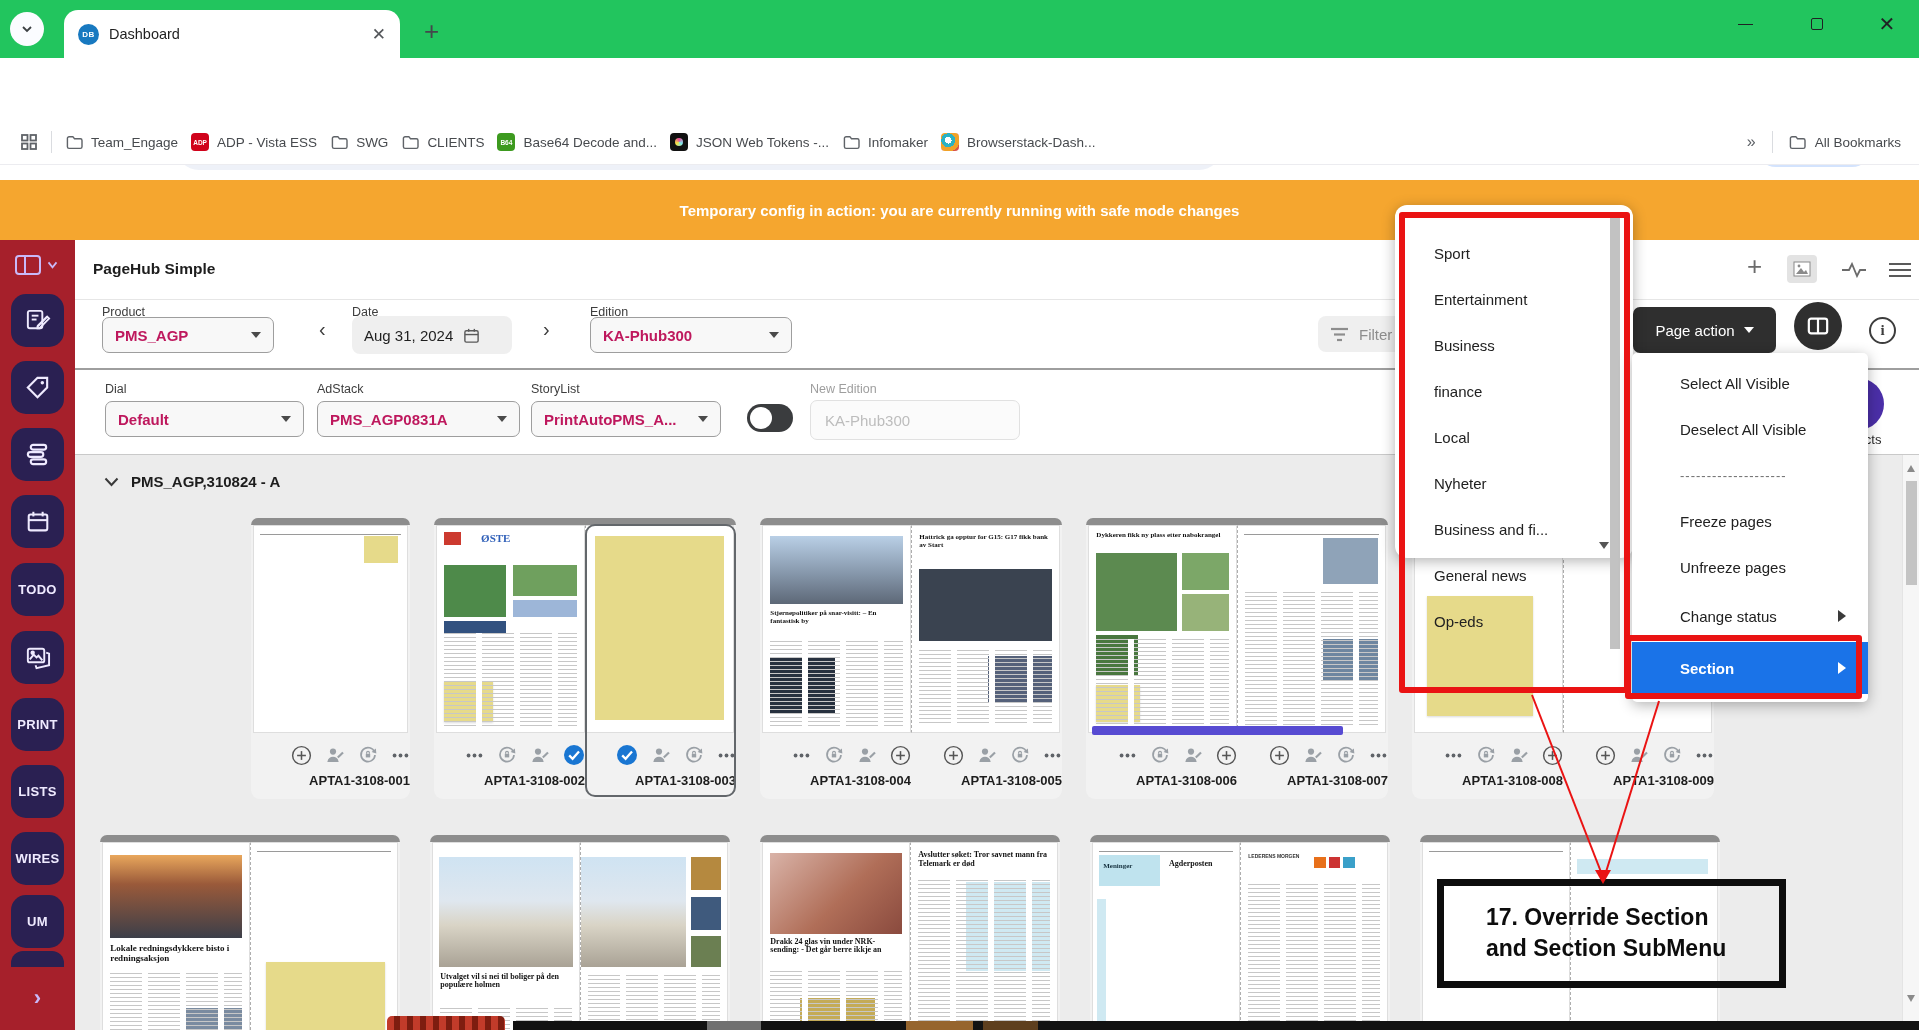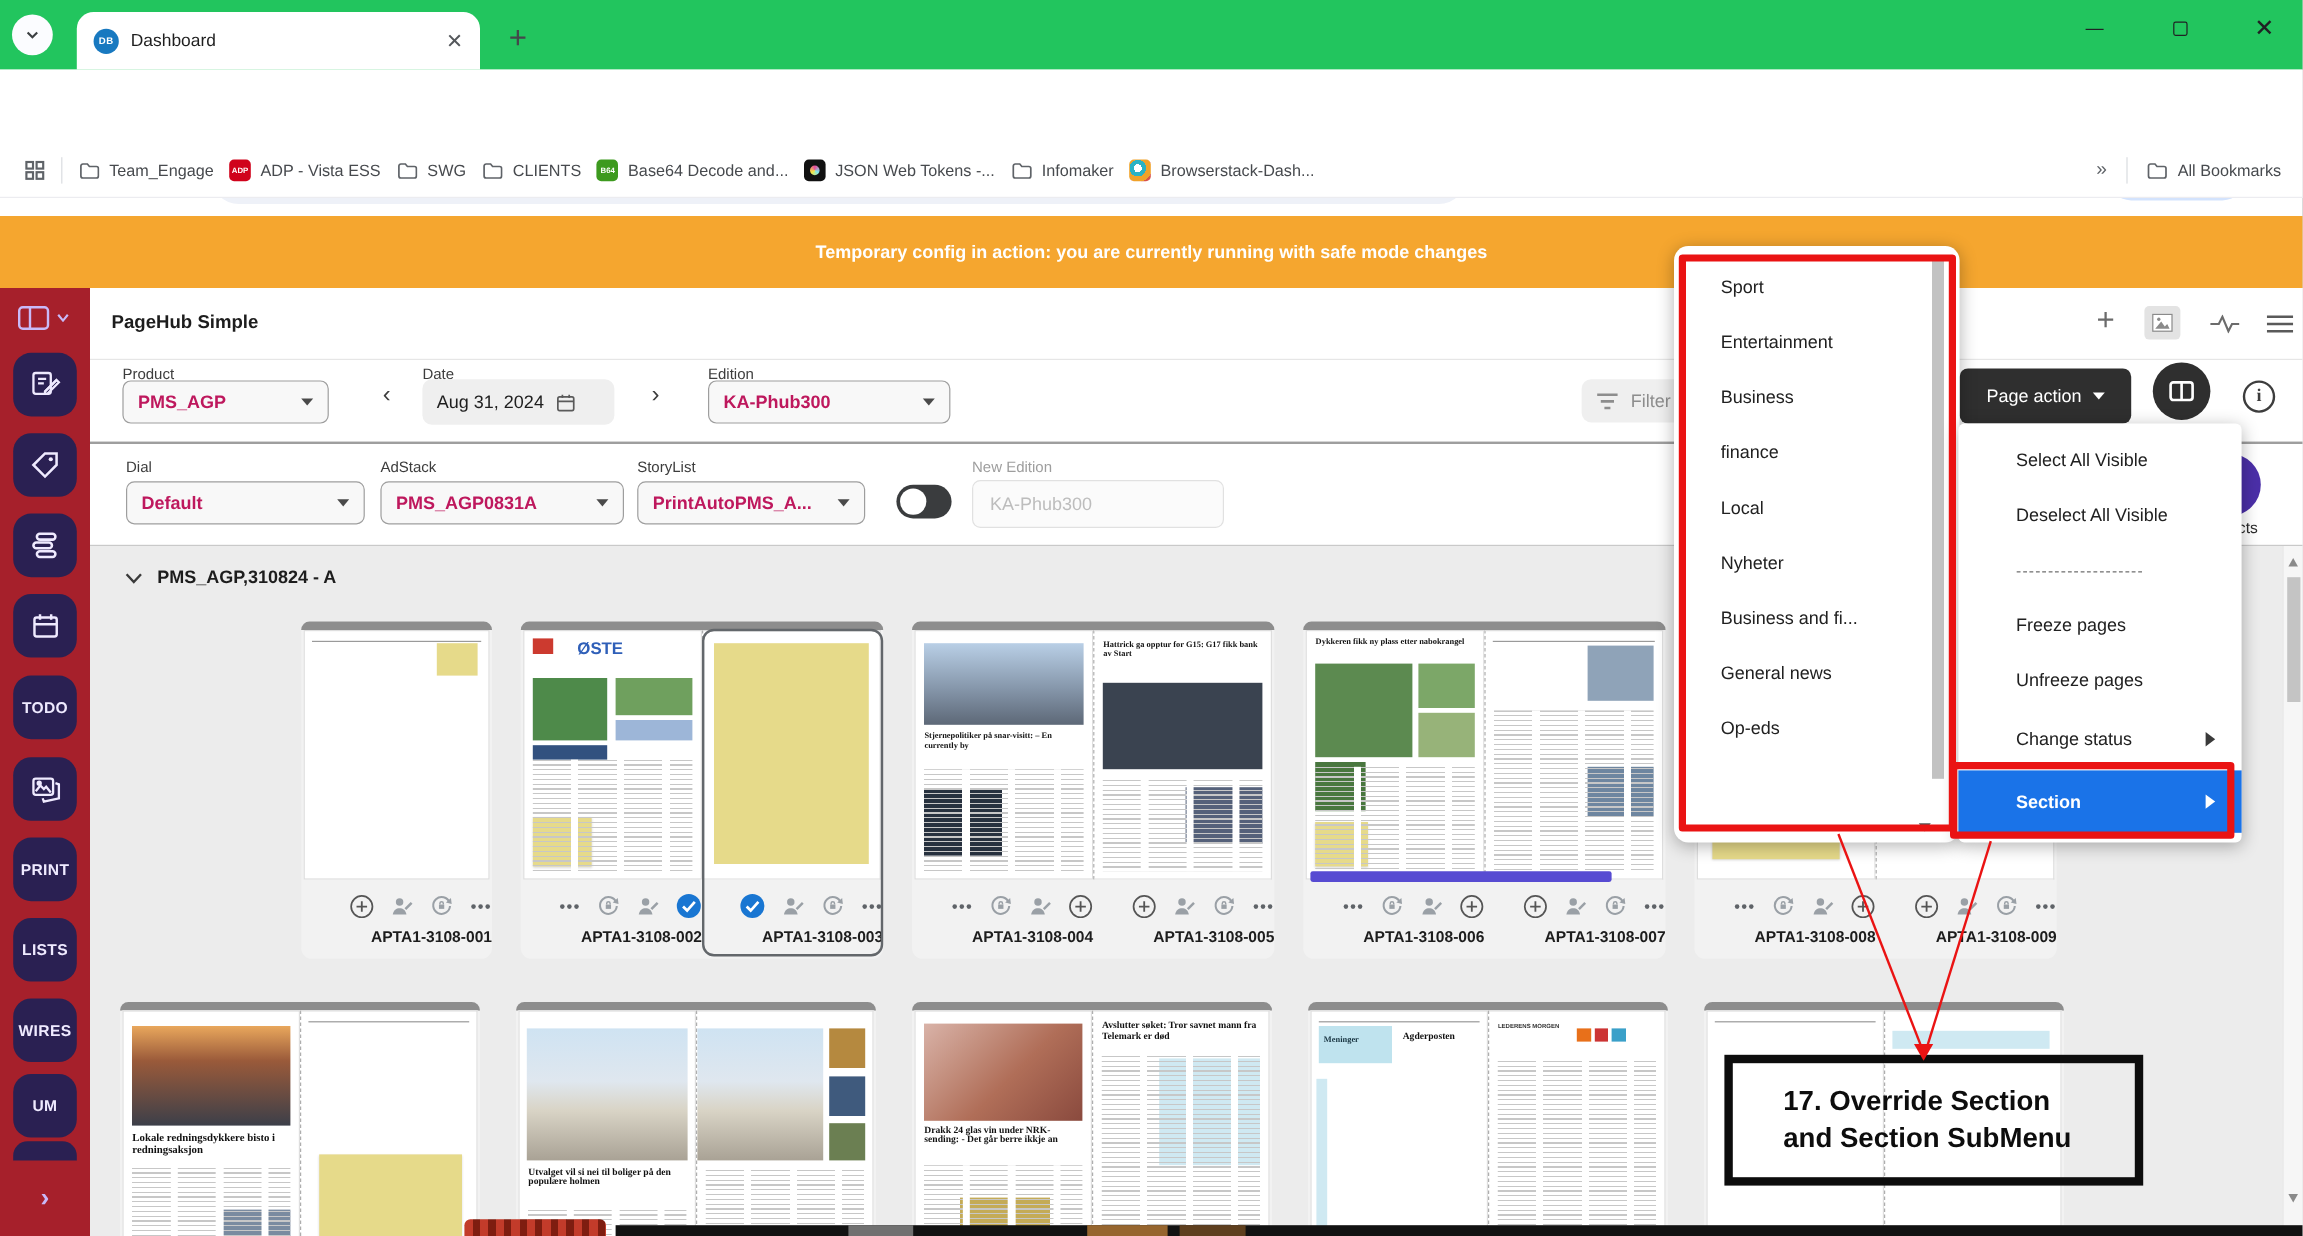--- a/index.html
+++ b/index.html
@@ -117,21 +117,21 @@
   .vs-dn{position:absolute;left:4px;top:540px;width:0;height:0;border-left:4.5px solid transparent;border-right:4.5px solid transparent;border-top:7px solid #8a8a8a}
   .vs-thumb{position:absolute;left:3px;top:26px;width:11px;height:104px;background:#c4c4c4}
 
   .bottomstrip{position:absolute;left:438px;right:0;top:566px;bottom:0;background:#121212}
   .bseg{position:absolute;top:0;bottom:0}
   .redblob{position:absolute;left:312px;top:561px;width:118px;bottom:0;border-radius:5px 5px 0 0;
     background:repeating-linear-gradient(90deg,#c23b2a 0 7px,#7e1d10 7px 13px)}
 
   
   .popup{position:absolute;background:#fff;box-shadow:0 3px 14px rgba(0,0,0,.3);z-index:50}
-  .submenu{left:1395px;top:205px;width:238px;height:497px;border-radius:12px;padding-top:11px}
+  .submenu{left:1395px;top:205px;width:238px;height:353px;border-radius:12px;padding-top:25px}
   .submenu .mi{height:46px;display:flex;align-items:center;padding-left:39px;font-size:15px;color:#212121}
   .sm-scroll{position:absolute;right:13px;top:10px;width:10px;height:434px;background:#c2c2c2}
   .sm-dn{position:absolute;right:24px;bottom:9px;width:0;height:0;border-left:5px solid transparent;border-right:5px solid transparent;border-top:7px solid #555}
   .pamenu{left:1632px;top:353px;width:236px;height:349px;border-radius:5px;padding-top:7px}
   .pamenu .mi{height:46px;display:flex;align-items:center;padding:0 20px 0 48px;font-size:15px;color:#212121;position:relative}
   .pamenu .mi.dash{color:#6e6e6e;font-size:13px;letter-spacing:1px}
   .pamenu .mi.tall{height:52px}
   .pamenu .mi .arr{position:absolute;right:22px;width:0;height:0;border-top:6px solid transparent;border-bottom:6px solid transparent;border-left:8px solid #3a3a3a}
   .pamenu .mi.hl{background:#1a73e8;color:#fff;font-weight:bold}
   .pamenu .mi.hl .arr{border-left-color:#fff}
@@ -565,21 +565,21 @@
           <div class="card">
             <div class="cardbar"></div>
             <div class="pages">
               <div class="page">
                 <div class="blk" style="left:5%;top:3%;width:11%;height:6%;background:#cc3a2f"></div>
                 <div class="blk" style="left:5%;top:19%;width:42%;height:25%;background:#4e8a4a"></div>
                 <div class="blk" style="left:52%;top:19%;width:43%;height:15%;background:#6fa05e"></div>
                 <div class="blk" style="left:52%;top:36%;width:43%;height:8%;background:#9db6d8"></div>
                 <div class="blk" style="left:5%;top:46%;width:42%;height:6%;background:#32517f"></div>
                 <div class="sticky" style="left:5%;top:75%;width:33%;height:20%"></div>
-                <div class="ptext" style="left:30%;top:3%;font-size:14px;color:#2f5fb8;font-family:Liberation Sans, sans-serif;">ØSTE</div>
+                <div class="ptext" style="left:30%;top:3%;font-size:11px;color:#2f5fb8;font-family:Liberation Serif, serif;">ØSTE</div>
                 <div class="colfill" style="top:52%"></div>
               </div>
               <div class="page">
                 <div class="blk" style="left:6%;top:5%;width:88%;height:89%;background:#e6da8a"></div>
               </div>
             </div>
             <div class="cardfoot">
               <div class="pfoot">
                 <div class="picons">
                   <span>
@@ -652,21 +652,21 @@
               </div>
             </div>
             <div class="outline-right"></div>
           </div>
           <div class="card">
             <div class="cardbar"></div>
             <div class="pages">
               <div class="page">
                 <div class="blk" style="left:5%;top:5%;width:90%;height:33%;background:linear-gradient(180deg,#b9cfe6 0%,#8697ab 55%,#5d6877 100%)"></div>
                 <div class="blk" style="left:5%;top:64%;width:44%;height:27%;background:#27313f"></div>
-                <div class="hline" style="top:41%;font-size:7px">Stjernepolitiker på snar-visitt: – En currently by</div>
+                <div class="hline" style="top:41%;font-size:7px">Stjernepolitiker på snar-visitt: – En fantastisk by</div>
                 <div class="colfill" style="top:56%"></div>
               </div>
               <div class="page">
                 <div class="blk" style="left:5%;top:21%;width:90%;height:35%;background:#3a4350"></div>
                 <div class="blk" style="left:52%;top:63%;width:43%;height:23%;background:#55617a"></div>
                 <div class="hline" style="top:4%;font-size:7px">Hattrick ga opptur for G15: G17 fikk bank av Start</div>
                 <div class="colfill" style="top:60%"></div>
               </div>
             </div>
             <div class="cardfoot">

